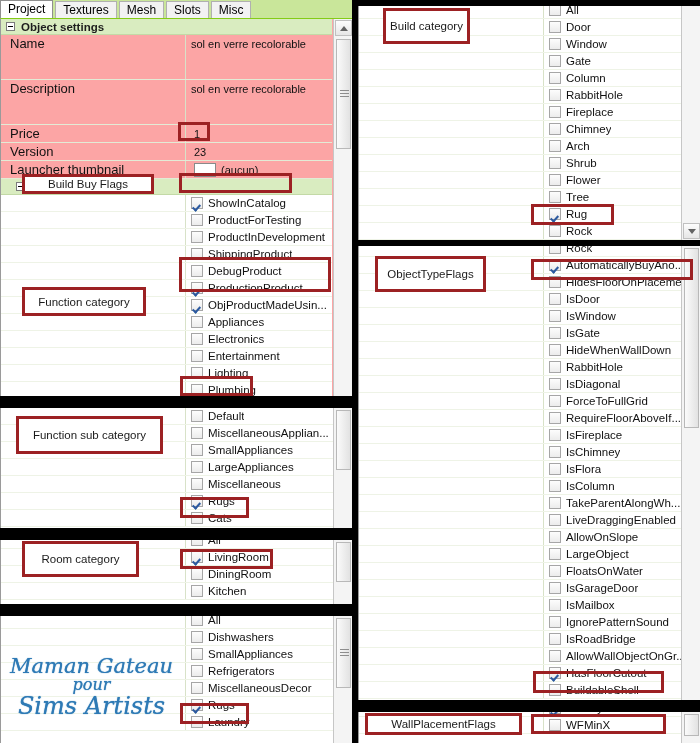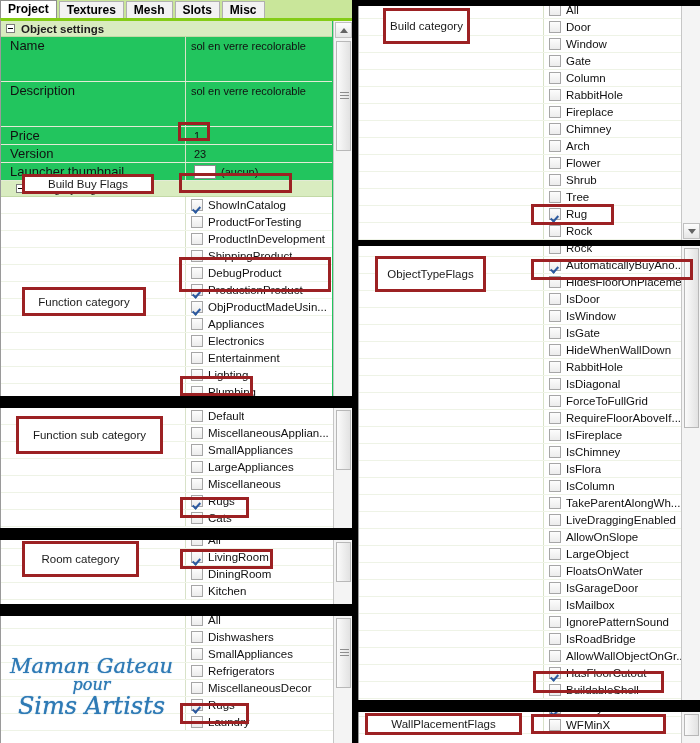--- a/index.html
+++ b/index.html
@@ -17,42 +17,42 @@
 
   
   .tabstrip {
     position: absolute; left: 0; top: 0; width: 352px; height: 18px;
     background: #c9e69a;
     display: flex; align-items: flex-end;
   }
   .tab {
     height: 17px; line-height: 16px;
     padding: 0 7px;
-    font-weight: bold;
+    font-weight: normal;
     font-size: 12px;
     color: #000;
     background: #f2f2f2;
     border: 1px solid #b0b0b0;
     border-bottom: none;
     margin-right: 2px;
     white-space: nowrap;
   }
   .tab.sel {
     background: #ffffff;
     height: 18px; line-height: 17px;
     border-color: #8f8f8f;
   }
   .tabfill { flex: 1 1 auto; height: 17px; background: #c9e69a; }
 
   
   .grid {
     position: absolute; left: 0; top: 18px; width: 352px; height: 378px;
-    background: #22c55e;
+    background: #fca5a5;
     border-left: 1px solid #9a9a9a;
-    border-top: 3px solid #84cc16;
+    border-top: 1px solid #84cc16;
   }
   .grid-scrollwrap { position:absolute; left:0; top:0; right:20px; bottom:0; overflow:hidden; }
 
   .grp {
     height: 16px; line-height: 16px;
     background: #d9ecc0;
     border-bottom: 1px solid #c3d9a6;
     font-weight: bold;
     font-size: 11.5px;
     padding-left: 20px;
@@ -579,28 +579,28 @@
           <div class="lleft"></div>
           <div class="lright">
             <span class="cb"></span>
             <span class="ctext">Arch</span>
           </div>
         </div>
         <div class="lrow">
           <div class="lleft"></div>
           <div class="lright">
             <span class="cb"></span>
+            <span class="ctext">Shrub</span>
+          </div>
+        </div>
+        <div class="lrow">
+          <div class="lleft"></div>
+          <div class="lright">
+            <span class="cb"></span>
             <span class="ctext">Flower</span>
-          </div>
-        </div>
-        <div class="lrow">
-          <div class="lleft"></div>
-          <div class="lright">
-            <span class="cb"></span>
-            <span class="ctext">Shrub</span>
           </div>
         </div>
         <div class="lrow">
           <div class="lleft"></div>
           <div class="lright">
             <span class="cb"></span>
             <span class="ctext">Tree</span>
           </div>
         </div>
         <div class="lrow">

